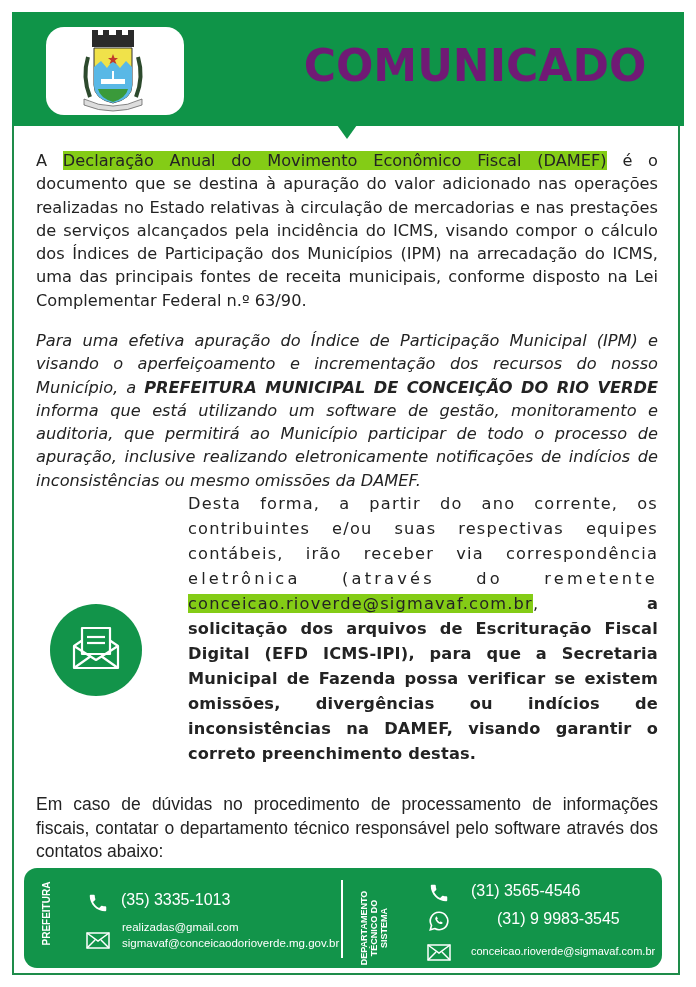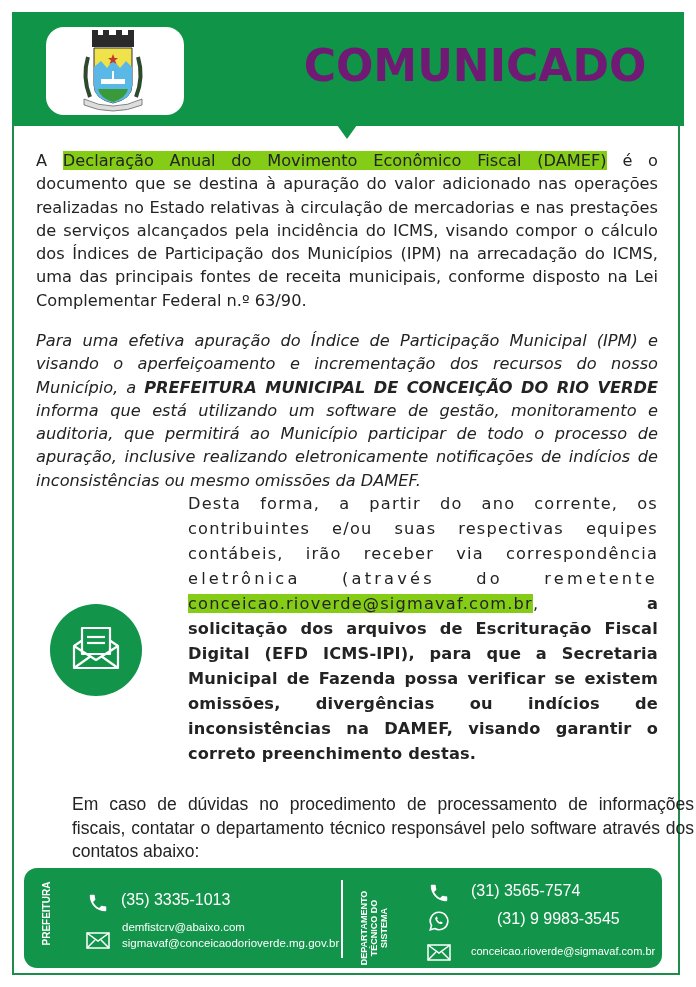--- a/index.html
+++ b/index.html
@@ -12,21 +12,21 @@
   .p{position:absolute;font-size:16.2px;line-height:23.3px;text-align:justify;color:#232323;}
   .p1{left:36px;top:149px;width:622px;}
   .p2{left:36px;top:329px;width:622px;font-style:italic;}
   .p3{left:188px;top:491px;width:470px;line-height:25px;}
   .hl{background:#84cc16;}
   .b{font-weight:bold;}
   .spaced{letter-spacing:3.2px;}
   .spaced2{letter-spacing:1.2px;}
   .p3 .b{letter-spacing:0.2px;}
   .mail-circle{position:absolute;left:50px;top:604px;width:92px;height:92px;border-radius:50%;background:#12944a;}
-  .p4{position:absolute;left:36px;top:793px;width:622px;font-family:"Liberation Sans",sans-serif;font-size:17.5px;line-height:23.5px;text-align:justify;color:#232323;margin-left:36px;}
+  .p4{position:absolute;left:36px;top:793px;width:622px;font-family:"Liberation Sans",sans-serif;font-size:17.5px;line-height:23.5px;text-align:justify;color:#232323;}
   .footer{position:absolute;left:24px;top:868px;width:638px;height:100px;background:#12944a;color:#fff;font-family:"Liberation Sans",sans-serif;border-radius:13px;}
   .vlabel{position:absolute;transform:rotate(-90deg);transform-origin:center center;font-weight:bold;font-size:10px;line-height:11px;text-align:center;white-space:nowrap;}
   .ico{position:absolute;}
   .ftext{position:absolute;white-space:nowrap;}
   .divider{position:absolute;left:317px;top:12px;width:2px;height:78px;background:#fff;}
 </style>
 </head>
 <body>
 
 <div class="frame"></div>
@@ -86,34 +86,34 @@
   <svg class="ico" style="left:63px;top:24px;" width="22" height="22" viewBox="0 0 24 24">
       <path fill="#fff" d="M6.6 10.8c1.4 2.8 3.8 5.1 6.6 6.6l2.2-2.2c.3-.3.7-.4 1-.2 1.1.4 2.3.6 3.6.6.6 0 1 .4 1 1V20c0 .6-.4 1-1 1C10.6 21 3 13.4 3 4c0-.6.4-1 1-1h3.5c.6 0 1 .4 1 1 0 1.3.2 2.5.6 3.6.1.3 0 .7-.2 1L6.6 10.8z"></path>
     </svg>
   <div class="ftext" style="left:97px;top:23px;font-size:16px;">(35) 3335-1013</div>
   <svg class="ico" style="left:62px;top:64px;" width="24" height="17" viewBox="0 0 24 17">
       <g fill="none" stroke="#fff" stroke-width="1.5">
         <rect x="1" y="1" width="22" height="15"></rect>
         <path d="M1 1 L12 9 L23 1 M1 16 L9 8 M23 16 L15 8"></path>
       </g>
     </svg>
-  <div class="ftext" style="left:98px;top:53px;font-size:11.5px;">demfistcrv@abaixo.com</div>
+  <div class="ftext" style="left:98px;top:53px;font-size:11.5px;">realizadas@gmail.com</div>
   <div class="ftext" style="left:98px;top:69px;font-size:11.5px;">sigmavaf@conceicaodorioverde.mg.gov.br</div>
 
   <div class="divider"></div>
 
   <div class="vlabel" style="left:310px;top:45px;width:80px;font-size:9px;line-height:10px;">
     <div>DEPARTAMENTO</div>
     <div>TÉCNICO DO</div>
     <div>SISTEMA</div>
   </div>
   <svg class="ico" style="left:404px;top:14px;" width="22" height="22" viewBox="0 0 24 24">
       <path fill="#fff" d="M6.6 10.8c1.4 2.8 3.8 5.1 6.6 6.6l2.2-2.2c.3-.3.7-.4 1-.2 1.1.4 2.3.6 3.6.6.6 0 1 .4 1 1V20c0 .6-.4 1-1 1C10.6 21 3 13.4 3 4c0-.6.4-1 1-1h3.5c.6 0 1 .4 1 1 0 1.3.2 2.5.6 3.6.1.3 0 .7-.2 1L6.6 10.8z"></path>
     </svg>
-  <div class="ftext" style="left:447px;top:14px;font-size:16px;">(31) 3565-7574</div>
+  <div class="ftext" style="left:447px;top:14px;font-size:16px;">(31) 3565-4546</div>
   <svg class="ico" style="left:404px;top:42px;" width="22" height="22" viewBox="0 0 24 24">
       <g fill="none" stroke="#fff" stroke-width="1.8">
         <path d="M12 2.5a9.5 9.5 0 0 0-8.2 14.3L2.5 21.5l4.8-1.3A9.5 9.5 0 1 0 12 2.5z"></path>
       </g>
       <path fill="#fff" d="M8.6 7.5c.3-.4.7-.4 1-.1l1 1.7c.1.3 0 .6-.2.8l-.5.5c.6 1.3 1.6 2.3 2.9 2.9l.5-.5c.2-.2.5-.3.8-.2l1.7 1c.3.2.3.7-.1 1-.8.8-2 1-3 .5-2-.9-3.6-2.5-4.5-4.5-.5-1-.3-2.2.4-3.1z"></path>
     </svg>
   <div class="ftext" style="left:447px;top:42px;font-size:16px;margin-left:26px;">(31) 9 9983-3545</div>
   <svg class="ico" style="left:403px;top:76px;" width="24" height="17" viewBox="0 0 24 17">
       <g fill="none" stroke="#fff" stroke-width="1.5">
         <rect x="1" y="1" width="22" height="15"></rect>

